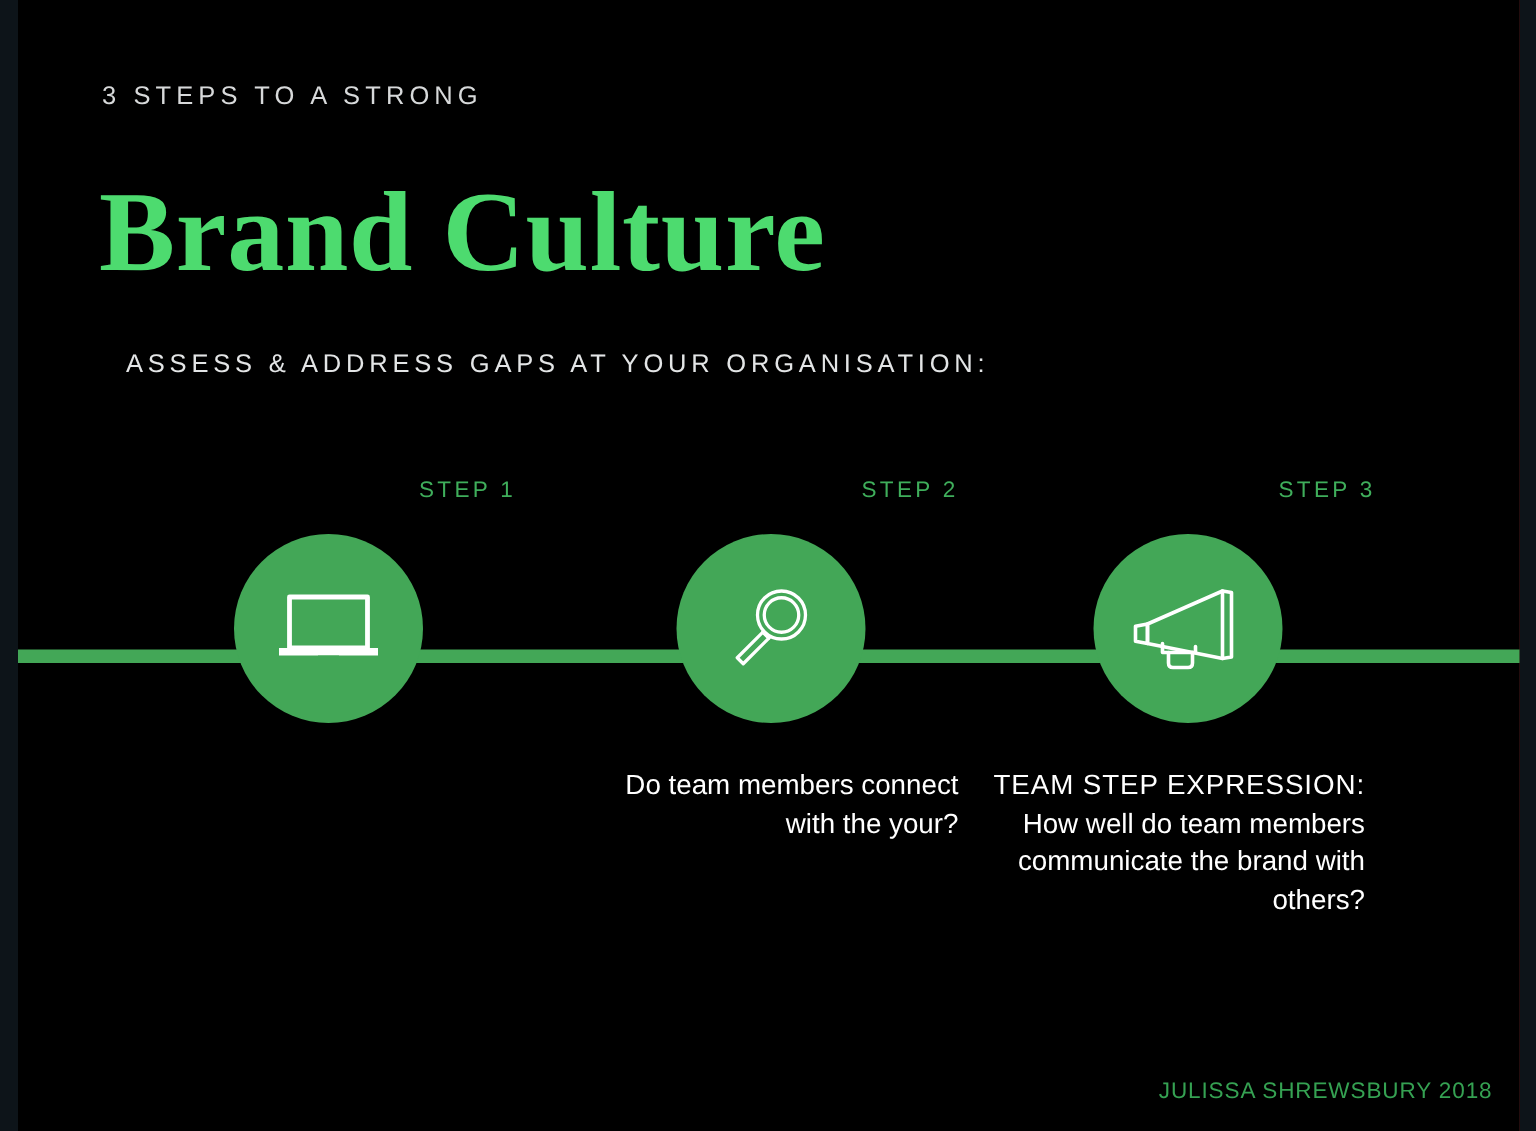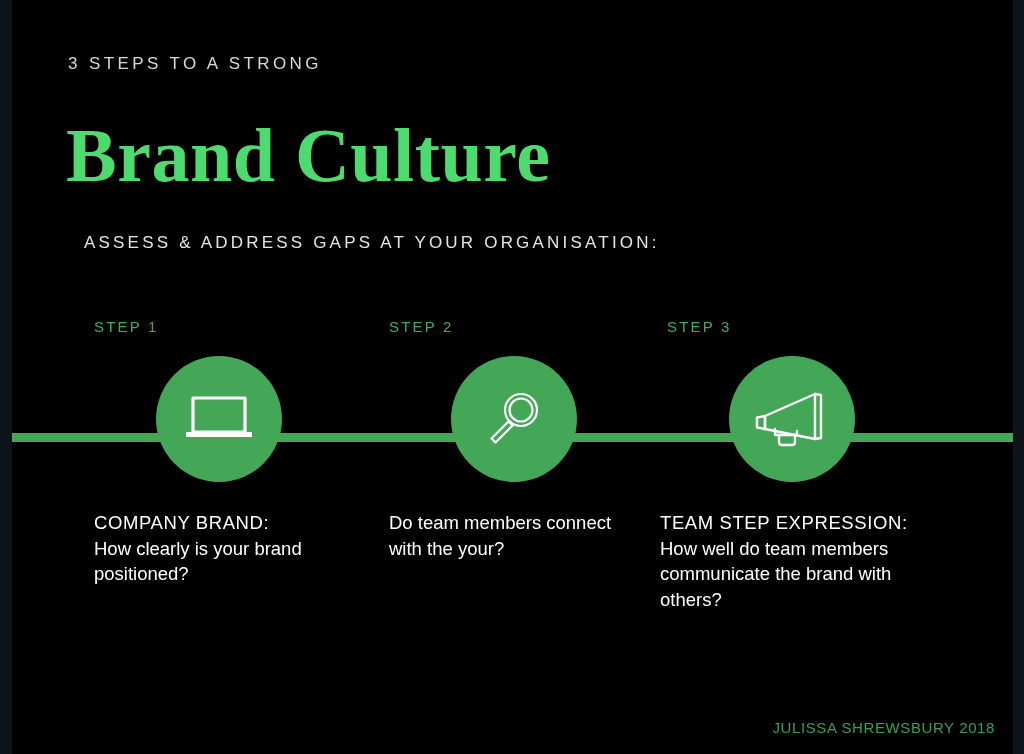--- a/index.html
+++ b/index.html
@@ -85,21 +85,21 @@
   .steps {
     position: absolute;
     left: 0;
     right: 0;
     top: 318px;
     height: 360px;
   }
   .step {
     position: absolute;
     width: 250px;
-    text-align: left;
+    text-align: right;
   }
   .step-1 { left: 82px; }
   .step-2 { left: 377px; }
   .step-3 { left: 655px; }
 
   .step-label {
     color: #3fae5b;
     font-size: 15px;
     letter-spacing: 2.2px;
     font-weight: 400;
@@ -175,24 +175,20 @@
         <div class="circle-wrap">
           <div class="circle">
             <span>
               <svg width="74" height="54" viewBox="0 0 74 54" fill="none" stroke="#ffffff" stroke-width="3.2" stroke-linejoin="round" stroke-linecap="round">
                 <path d="M11 6 H63 V40 H11 Z"></path>
                 <path d="M4 45 H70 V40 H4 Z" fill="#ffffff" stroke="none"></path>
                 <path d="M30 45 H44 V48 H30 Z" fill="#43a757" stroke="none"></path>
               </svg>
             </span>
           </div>
-        </div>
-        <div class="caption">
-          <span class="head">COMPANY BRAND:</span>
-          <span class="body">How clearly is your brand positioned?</span>
         </div>
       </div>
 
       <div class="step step-2">
         <div class="step-label">STEP 2</div>
         <div class="circle-wrap">
           <div class="circle">
             <span>
               <svg width="64" height="64" viewBox="0 0 64 64" fill="none" stroke="#ffffff" stroke-width="2.2" stroke-linejoin="round" stroke-linecap="round">
                 <circle cx="39" cy="23" r="16"></circle>

